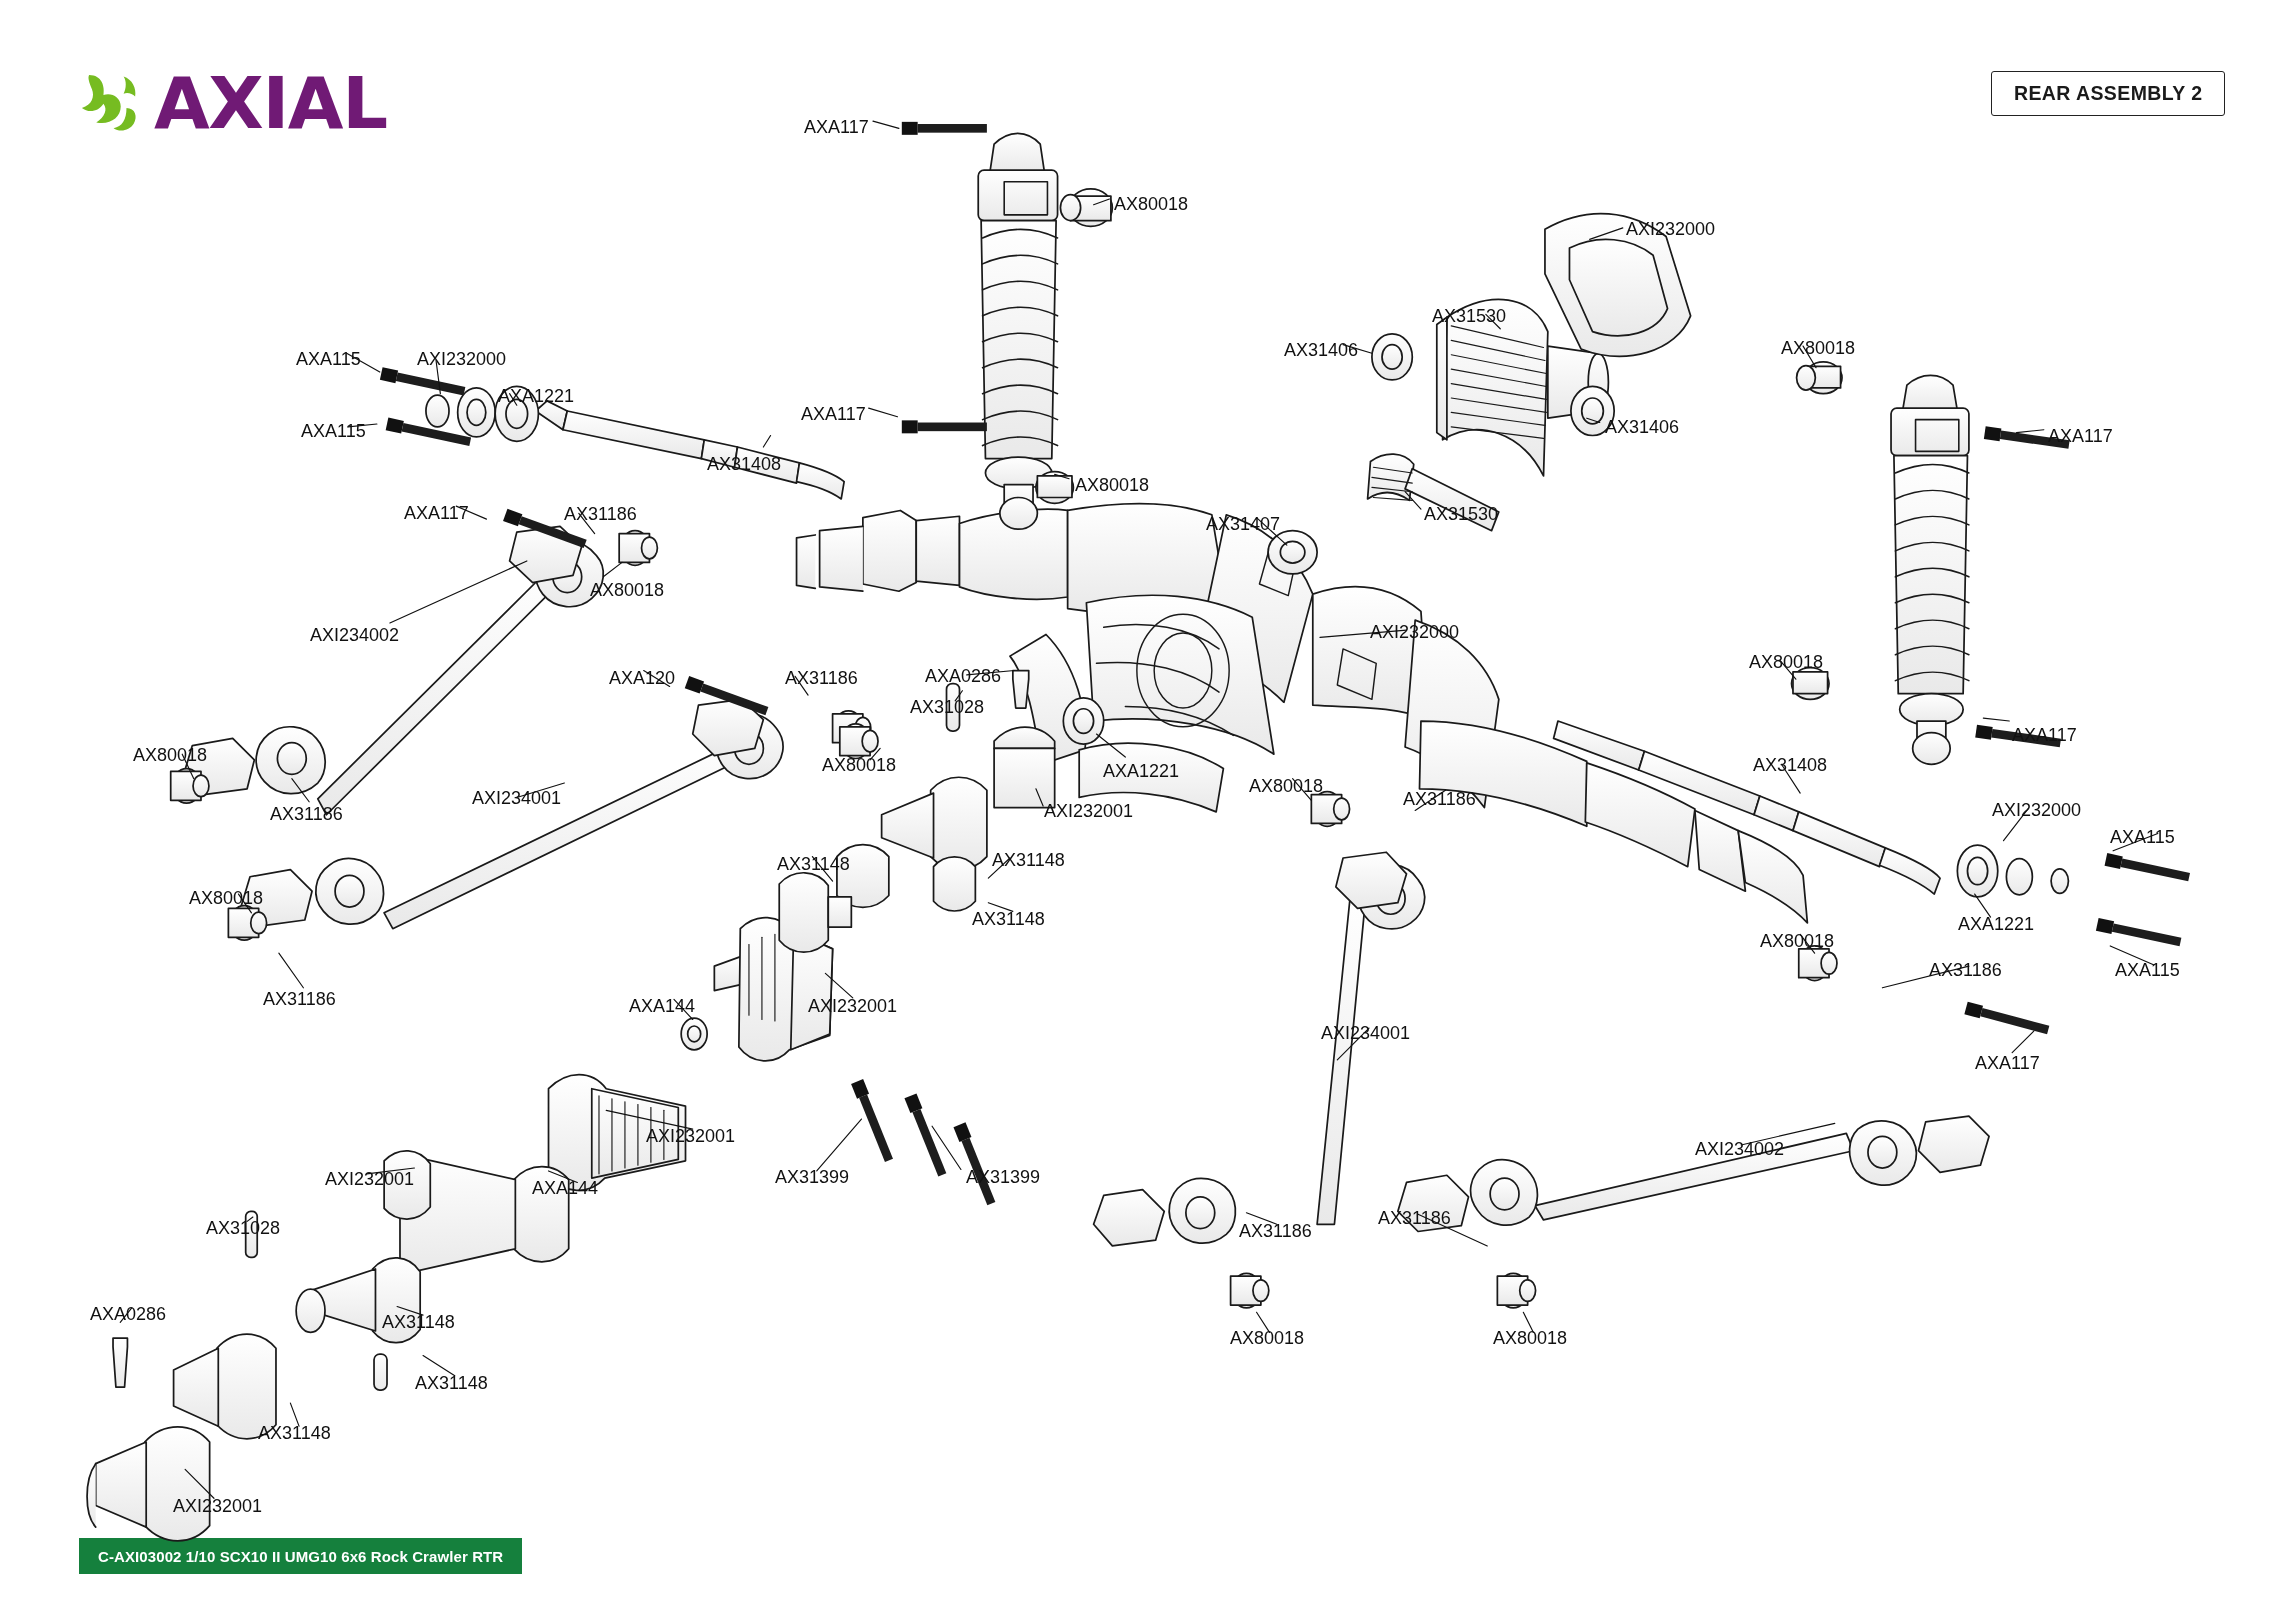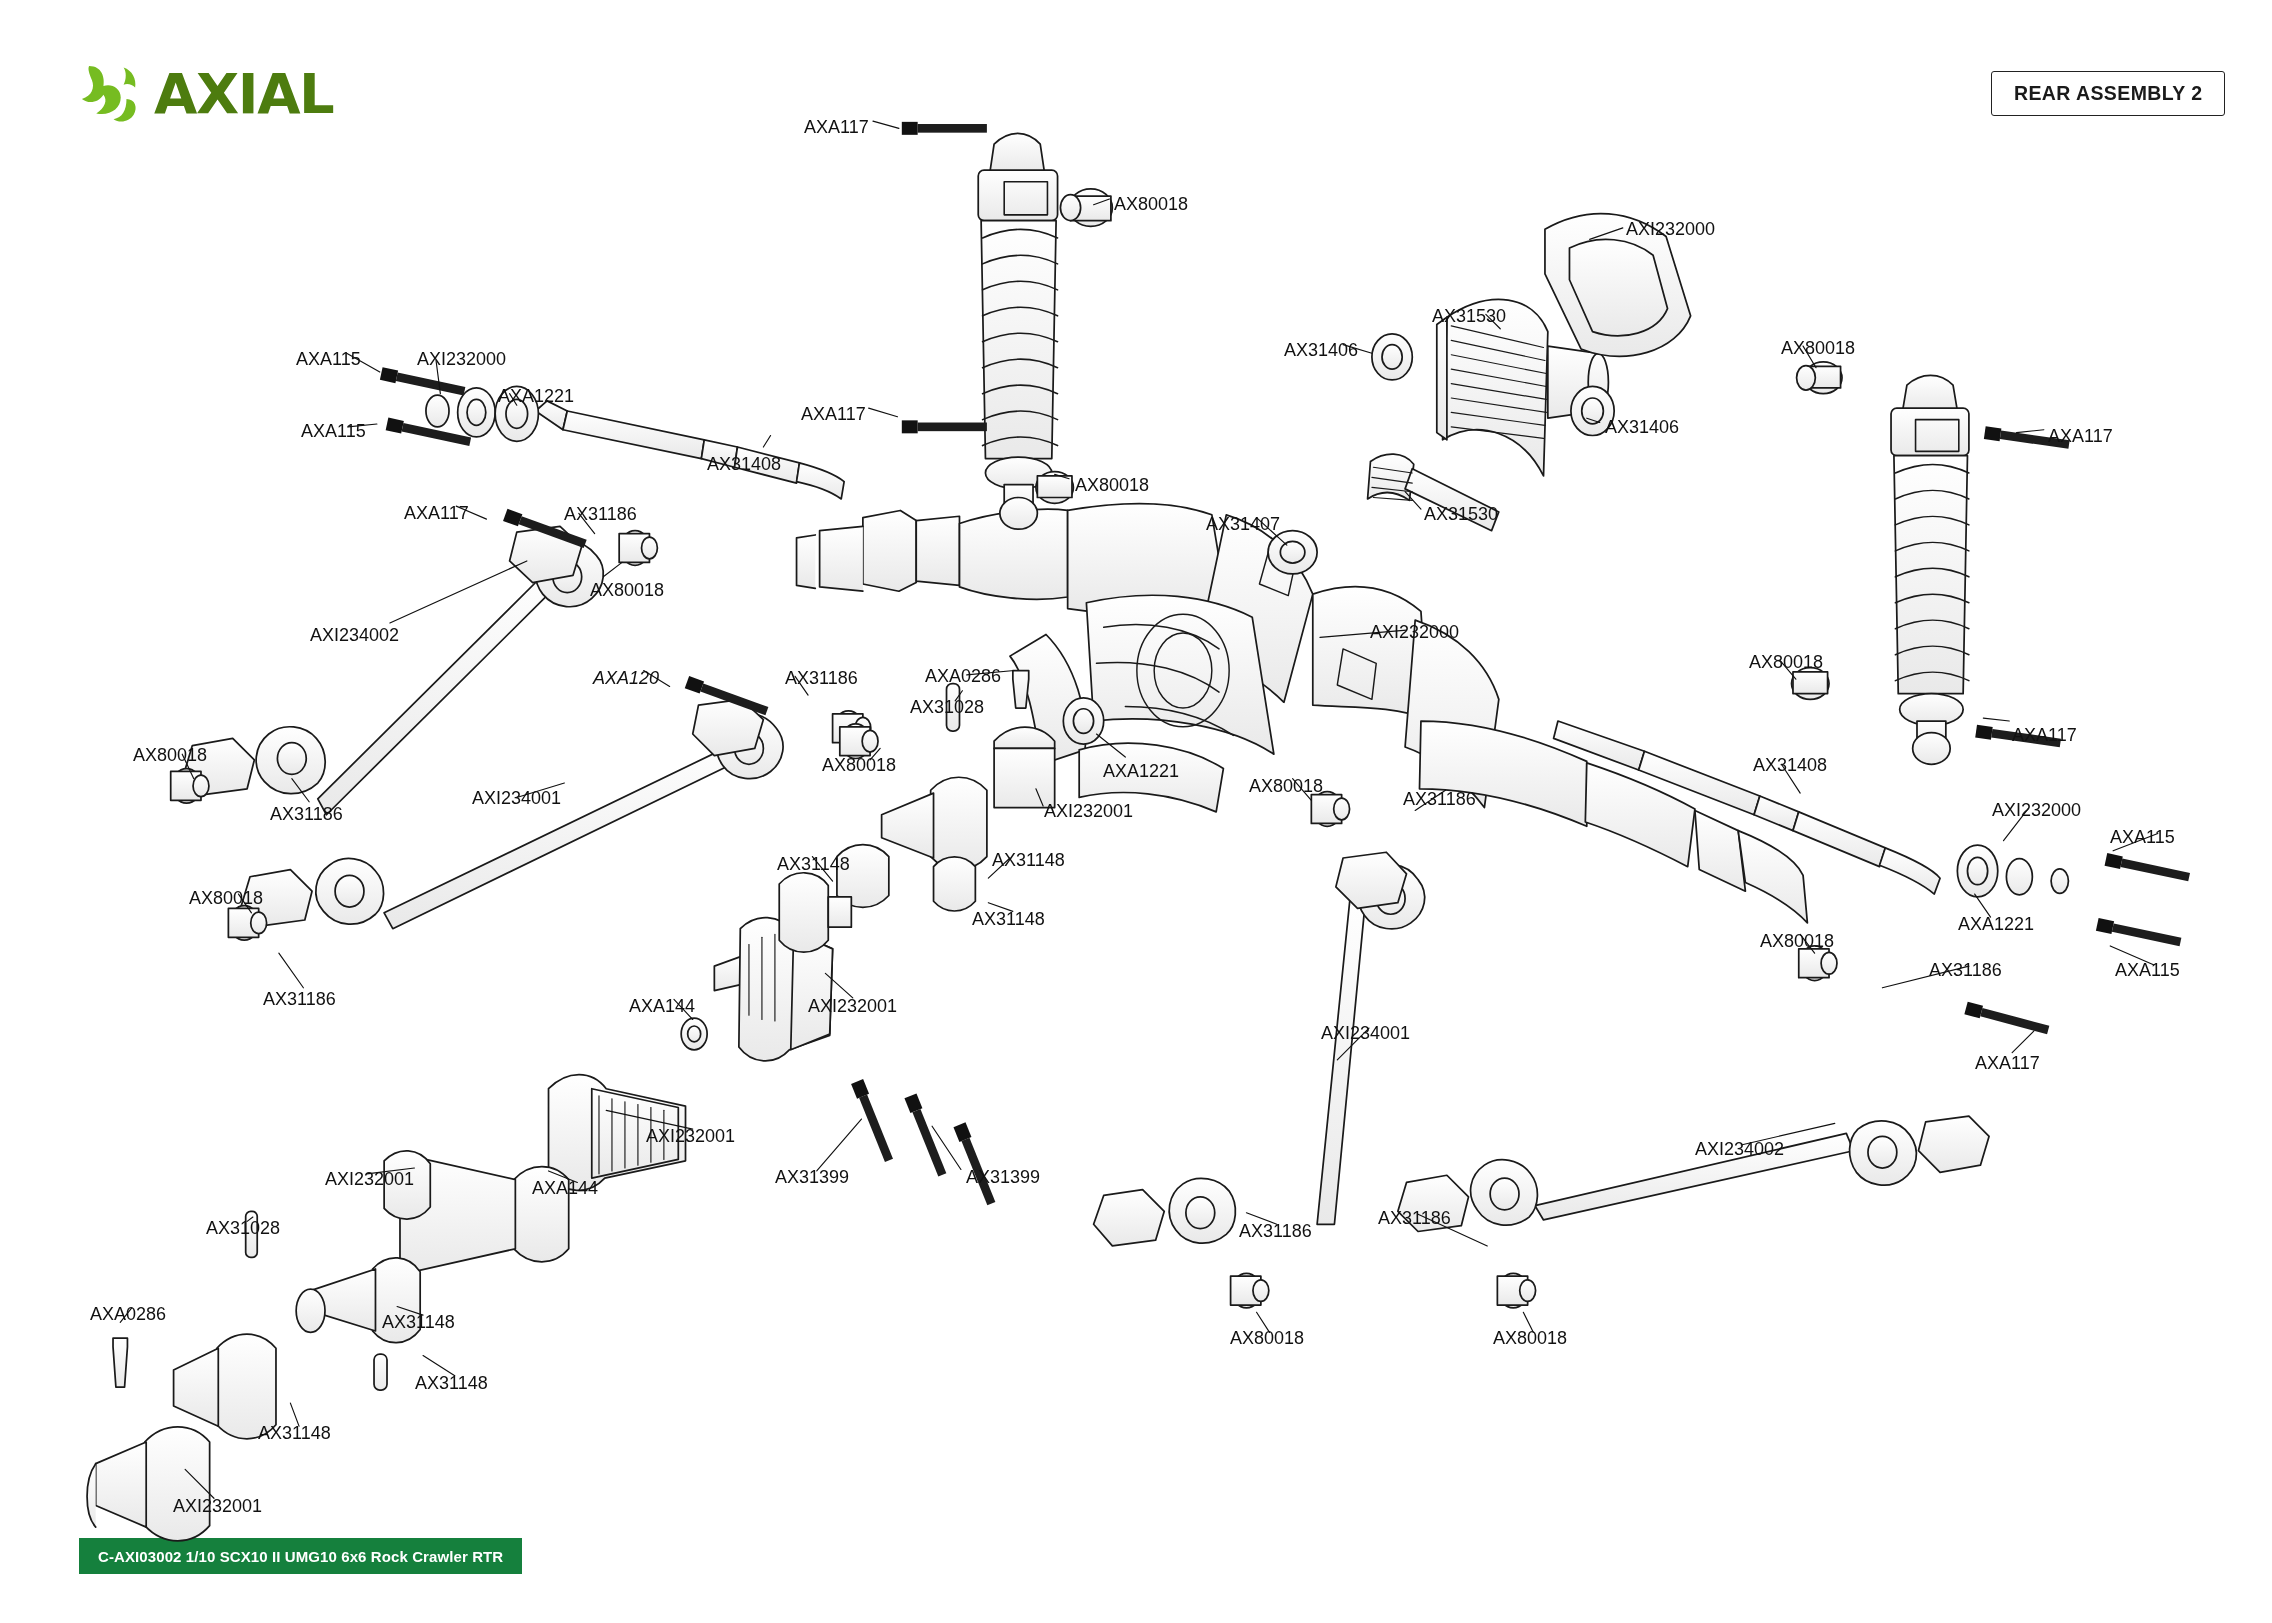--- a/index.html
+++ b/index.html
@@ -2,21 +2,21 @@
 <html style="font-size:11.5px"><head>
 <meta charset="utf-8">
 <style>
   html,body{margin:0;padding:0;background:#ffffff;}
   body{width:2273px;height:1623px;position:relative;overflow:hidden;
        font-family:"Liberation Sans", sans-serif;color:#1a1a1a;}
 
   
   #logo{position:absolute;left:79px;top:61px;display:flex;align-items:center;gap:16px;}
   #logo .mark{width:59px;height:62px;position:relative;}
-  #logo .word{font-size:56px;font-weight:700;letter-spacing:-1.4px;color:#4d7c0f;font-family:"DejaVu Sans", sans-serif;}
+  #logo .word{font-size:72px;font-weight:700;letter-spacing:-1.4px;color:#701a75;font-family:"DejaVu Sans", sans-serif;}
 
   #title-box{position:absolute;right:48px;top:71px;border:1.4px solid #222;border-radius:3px;
              padding:10px 21.6px;font-size:19.5px;font-weight:700;letter-spacing:0.4px;}
 
   #footer{position:absolute;left:79px;bottom:49px;background:#15803d;color:#fff;
           padding:9.4px 19px;font-size:15px;font-weight:700;letter-spacing:0.1px;}
 
   
   #canvas{position:absolute;left:0;top:0;width:2273px;height:1623px;}
   #canvas svg{position:absolute;left:0;top:0;}
@@ -499,21 +499,21 @@
     <div class="lbl" style="left: 301px; top: 422px;">AXA115</div>
     <div class="lbl" style="left: 801px; top: 405px;">AXA117</div>
     <div class="lbl" style="left: 707px; top: 455px;">AX31408</div>
     <div class="lbl" style="left: 1075px; top: 476px;">AX80018</div>
     <div class="lbl" style="left: 404px; top: 504px;">AXA117</div>
     <div class="lbl" style="left: 564px; top: 505px;">AX31186</div>
     <div class="lbl" style="left: 590px; top: 581px;">AX80018</div>
     <div class="lbl" style="left: 1206px; top: 515px;">AX31407</div>
     <div class="lbl" style="left: 1424px; top: 505px;">AX31530</div>
     <div class="lbl" style="left: 310px; top: 626px;">AXI234002</div>
-    <div class="lbl" style="left: 593px; top: 669px; font-style: italic;">AXA120</div>
+    <div class="lbl" style="left: 609px; top: 669px;">AXA120</div>
     <div class="lbl" style="left: 785px; top: 669px;">AX31186</div>
     <div class="lbl" style="left: 925px; top: 667px;">AXA0286</div>
     <div class="lbl" style="left: 910px; top: 698px;">AX31028</div>
     <div class="lbl" style="left: 1370px; top: 623px;">AXI232000</div>
     <div class="lbl" style="left: 1749px; top: 653px;">AX80018</div>
     <div class="lbl" style="left: 2012px; top: 726px;">AXA117</div>
     <div class="lbl" style="left: 133px; top: 746px;">AX80018</div>
     <div class="lbl" style="left: 822px; top: 756px;">AX80018</div>
     <div class="lbl" style="left: 1103px; top: 762px;">AXA1221</div>
     <div class="lbl" style="left: 1249px; top: 777px;">AX80018</div>

